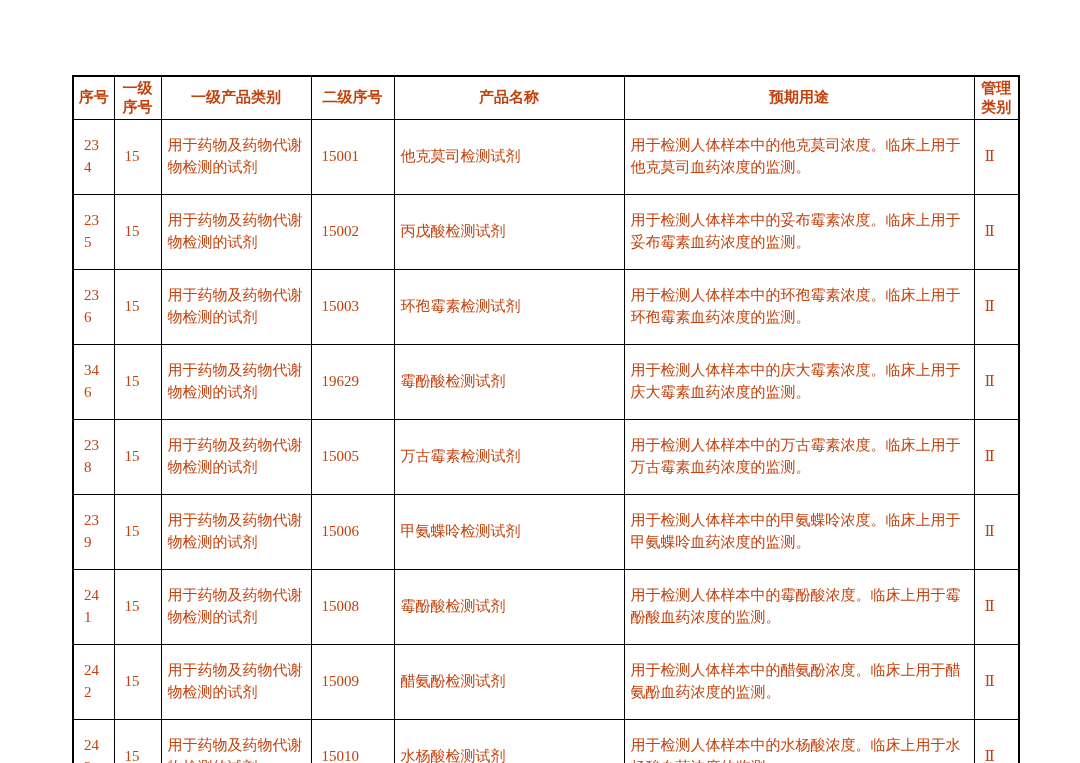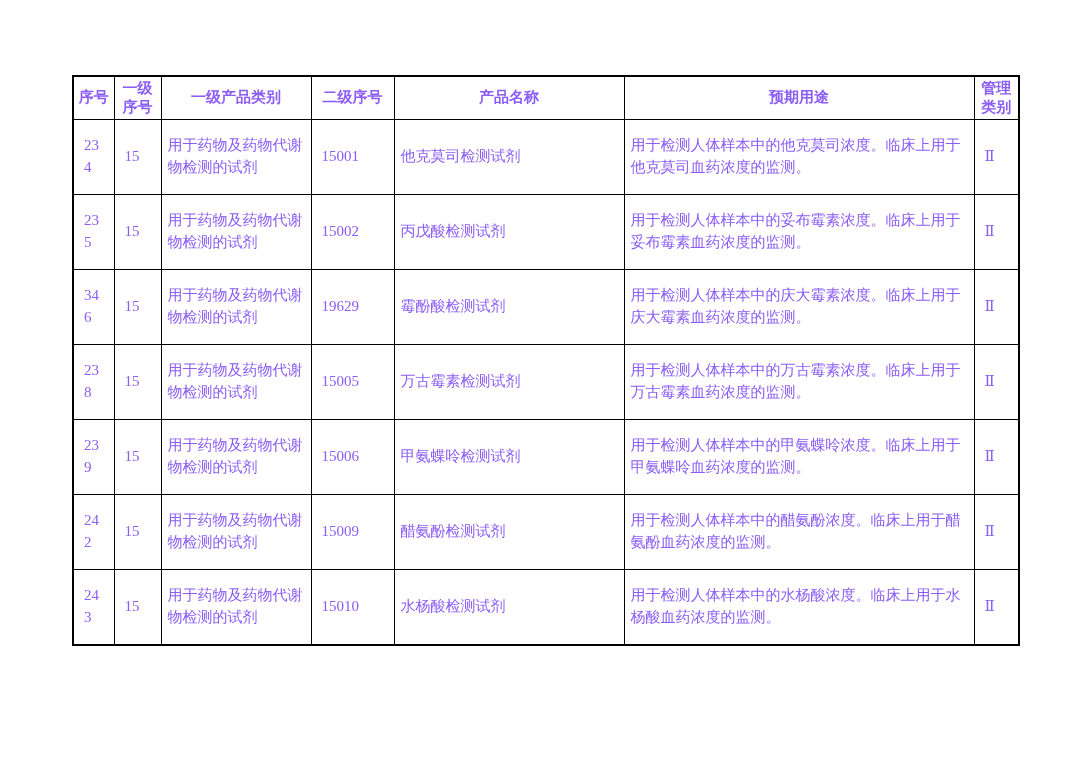--- a/index.html
+++ b/index.html
@@ -6,21 +6,21 @@
     margin: 0;
     padding: 0;
     background: #ffffff;
   }
   .page {
     position: relative;
     width: 1080px;
     height: 763px;
     background: #ffffff;
     font-family: "Liberation Serif", "DejaVu Serif", serif;
-    color: #8b5cf6;
+    color: #c2410c;
     overflow: hidden;
   }
   table.catalog {
     position: absolute;
     left: 72px;
     top: 75px;
     width: 946px;
     border-collapse: collapse;
     table-layout: fixed;
     border: 2px solid #000000;
@@ -93,20 +93,29 @@
         <tr>
     <td class="center">235</td>
     <td class="center">15</td>
     <td class="left">用于药物及药物代谢物检测的试剂</td>
     <td class="center">15002</td>
     <td class="left">丙戊酸检测试剂</td>
     <td class="left">用于检测人体样本中的妥布霉素浓度。临床上用于妥布霉素血药浓度的监测。</td>
     <td class="center">Ⅱ</td>
   </tr>
         <tr>
+    <td class="center">236</td>
+    <td class="center">15</td>
+    <td class="left">用于药物及药物代谢物检测的试剂</td>
+    <td class="center">15003</td>
+    <td class="left">环孢霉素检测试剂</td>
+    <td class="left">用于检测人体样本中的环孢霉素浓度。临床上用于环孢霉素血药浓度的监测。</td>
+    <td class="center">Ⅱ</td>
+  </tr>
+        <tr>
     <td class="center">346</td>
     <td class="center">15</td>
     <td class="left">用于药物及药物代谢物检测的试剂</td>
     <td class="center">19629</td>
     <td class="left">霉酚酸检测试剂</td>
     <td class="left">用于检测人体样本中的庆大霉素浓度。临床上用于庆大霉素血药浓度的监测。</td>
     <td class="center">Ⅱ</td>
   </tr>
         <tr>
     <td class="center">238</td>
@@ -120,20 +129,29 @@
         <tr>
     <td class="center">239</td>
     <td class="center">15</td>
     <td class="left">用于药物及药物代谢物检测的试剂</td>
     <td class="center">15006</td>
     <td class="left">甲氨蝶呤检测试剂</td>
     <td class="left">用于检测人体样本中的甲氨蝶呤浓度。临床上用于甲氨蝶呤血药浓度的监测。</td>
     <td class="center">Ⅱ</td>
   </tr>
         <tr>
+    <td class="center">241</td>
+    <td class="center">15</td>
+    <td class="left">用于药物及药物代谢物检测的试剂</td>
+    <td class="center">15008</td>
+    <td class="left">霉酚酸检测试剂</td>
+    <td class="left">用于检测人体样本中的霉酚酸浓度。临床上用于霉酚酸血药浓度的监测。</td>
+    <td class="center">Ⅱ</td>
+  </tr>
+        <tr>
     <td class="center">242</td>
     <td class="center">15</td>
     <td class="left">用于药物及药物代谢物检测的试剂</td>
     <td class="center">15009</td>
     <td class="left">醋氨酚检测试剂</td>
     <td class="left">用于检测人体样本中的醋氨酚浓度。临床上用于醋氨酚血药浓度的监测。</td>
     <td class="center">Ⅱ</td>
   </tr>
         <tr>
     <td class="center">243</td>

